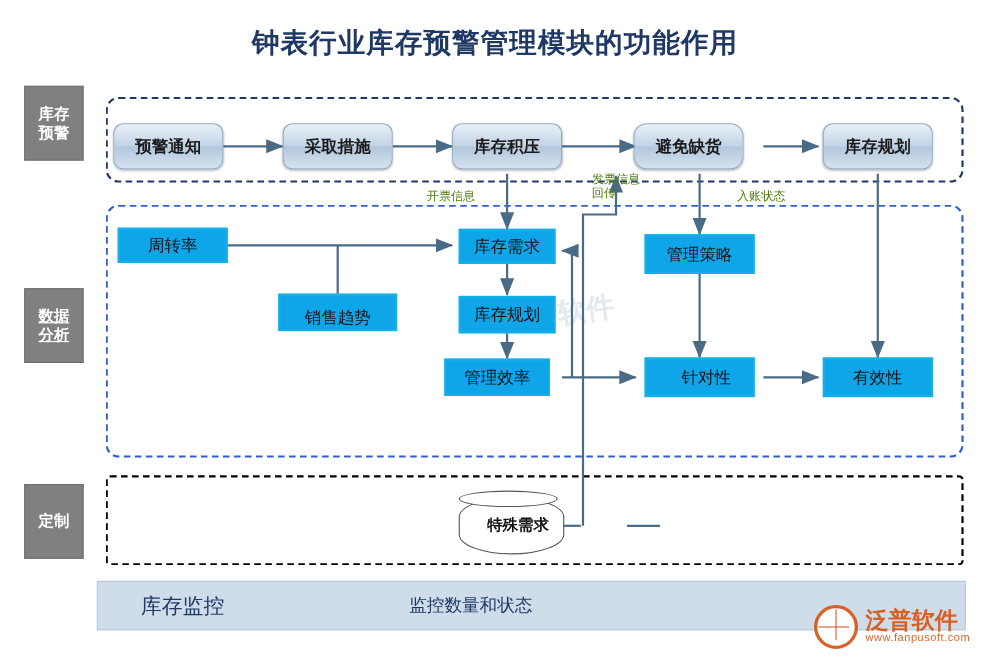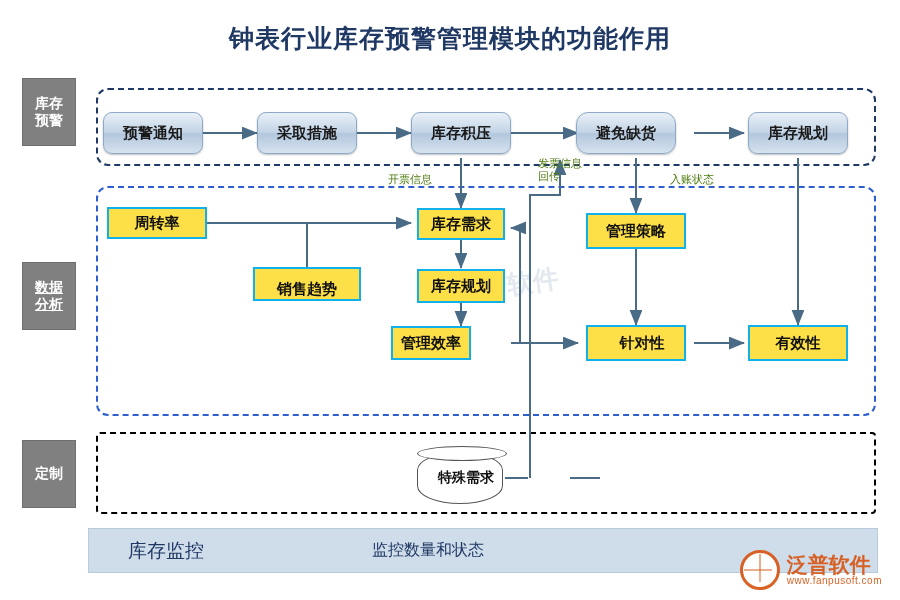--- a/index.html
+++ b/index.html
@@ -55,24 +55,24 @@
     font-weight:bold;
     display:flex;align-items:center;justify-content:center;
     box-shadow:0 1px 2px rgba(0,0,0,.25);
   }
 
   
   .nodeB{
     position:absolute;
     box-sizing:border-box;
     border:2px solid #12b0e8;
-    background:#fde047;
+    background:#0ea5e9;
     color:#111111;
     font-size:15px;
-    font-weight:bold;
+    font-weight:normal;
     display:flex;align-items:center;justify-content:center;
   }
 
   
   .cyl{
     position:absolute;
     box-sizing:border-box;
     border:1px solid #555;
     border-radius:50%/18px;
     background:#ffffff;
@@ -233,34 +233,34 @@
   </div>
 <div class="nodeB" style="left:253px;top:267px;width:108px;height:34px;align-items:flex-end;">
     <span>销售趋势</span>
   </div>
 <div class="nodeB" style="left:417px;top:208px;width:88px;height:32px;">
     <span>库存需求</span>
   </div>
 <div class="nodeB" style="left:417px;top:269px;width:88px;height:34px;">
     <span>库存规划</span>
   </div>
-<div class="nodeB" style="left:391px;top:326px;width:80px;height:34px;">
+<div class="nodeB" style="left:404px;top:326px;width:96px;height:34px;">
     <span>管理效率</span>
   </div>
 <div class="nodeB" style="left:586px;top:213px;width:100px;height:36px;">
     <span>管理策略</span>
   </div>
 <div class="nodeB" style="left:586px;top:325px;width:100px;height:36px;padding-left:12px;">
     <span>针对性</span>
   </div>
 <div class="nodeB" style="left:748px;top:325px;width:100px;height:36px;">
     <span>有效性</span>
   </div>
 
-<div class="cyl" style="left:417px;top:452px;width:86px;height:52px;padding-left:12px;">
+<div class="cyl" style="left:417px;top:452px;width:96px;height:52px;padding-left:12px;">
   <span>特殊需求</span>
 </div>
 <div class="cyl-top" style="left:417px;top:446px;width:90px;height:15px;"></div>
 
 <div class="edge-label" style="left:388px;top:173px;">开票信息</div>
 <div class="edge-label" style="left:538px;top:157px;">发票信息<br>回传</div>
 <div class="edge-label" style="left:638px;top:173px;margin-left:32px;">入账状态</div>
 
 <div class="footbar"></div>
 <div class="foot-title">库存监控</div>

